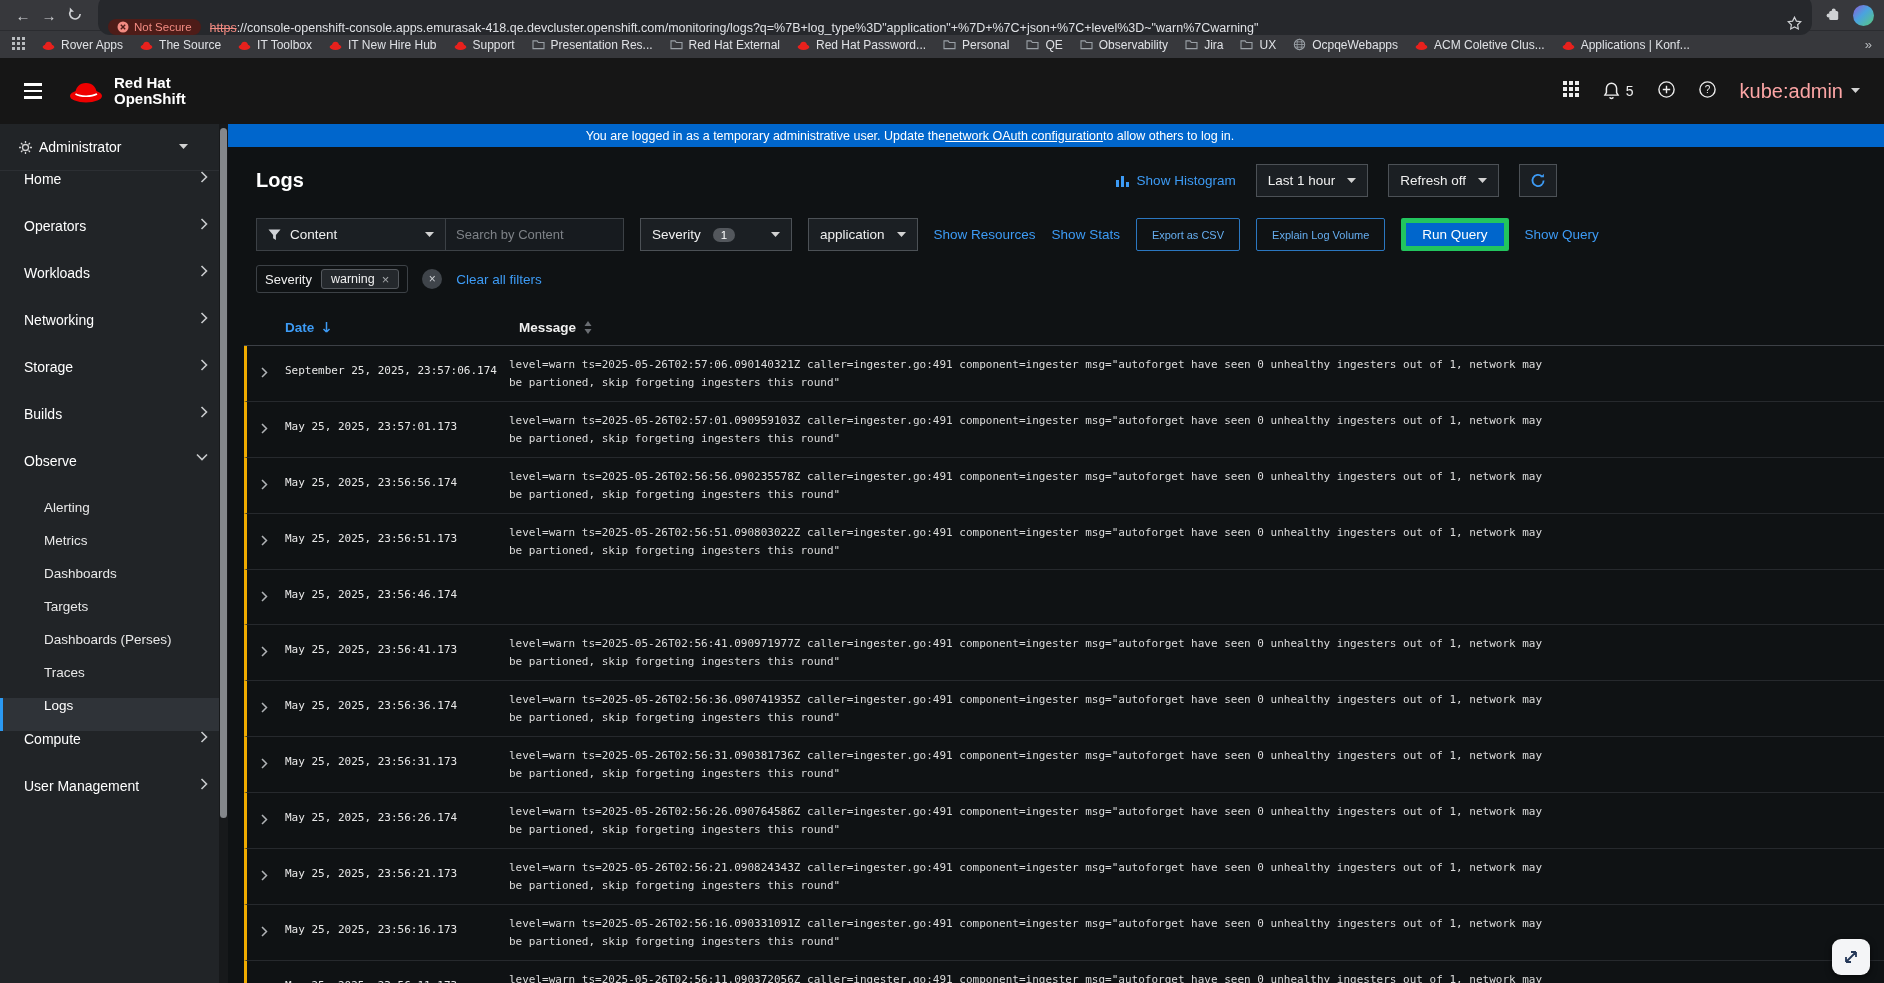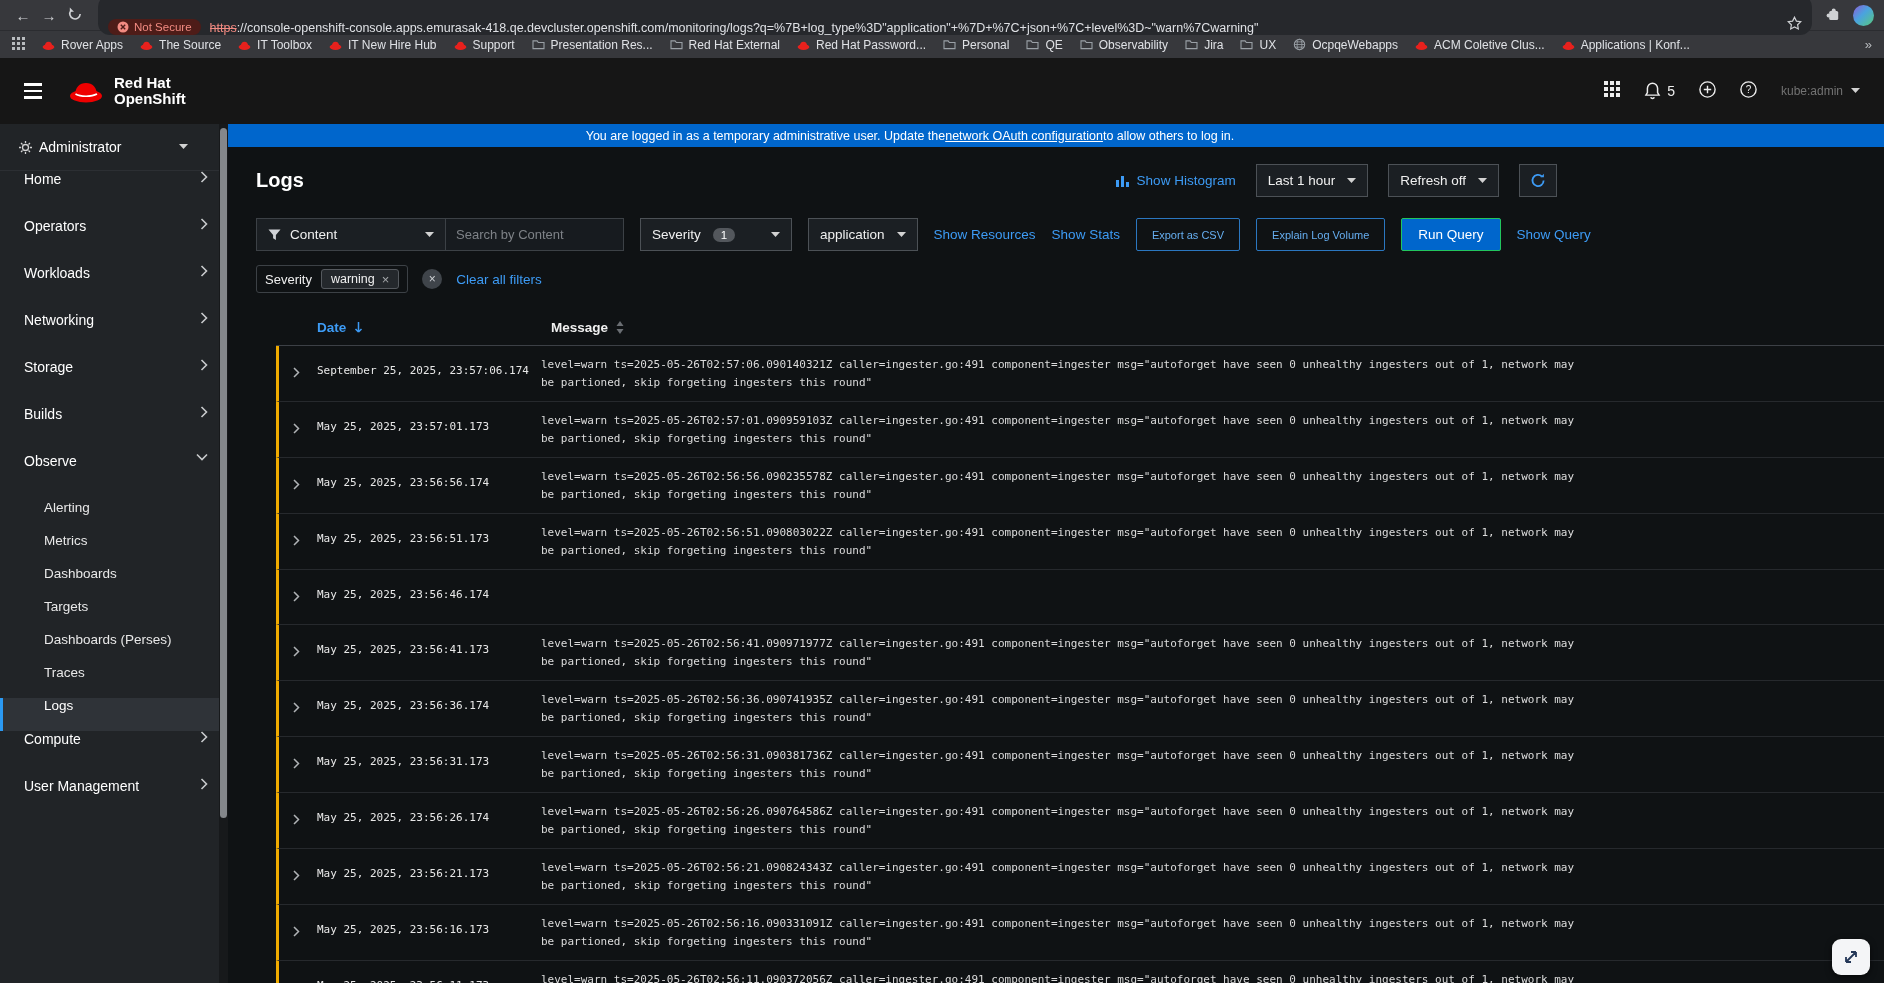--- a/index.html
+++ b/index.html
@@ -28,21 +28,21 @@
   .bm-item.folder .ic-folder { display:block; }
   .bm-item.globe  .ic-globe  { display:block; }
   .bm-overflow { margin-left:auto; color:#b9bcbf; font-size:13px; flex-shrink:0; }
 
   
   .masthead { height:66px; background:#161616; display:flex; align-items:center; padding:0 24px; }
   .brand { display:flex; align-items:center; gap:10px; margin-left:26px; }
   .brand-text { color:#fff; font-weight:bold; font-size:15px; line-height:16px; }
   .mast-right { margin-left:auto; display:flex; align-items:center; gap:24px; color:#ededed; }
   .bell-wrap { display:flex; align-items:center; gap:6px; font-size:14px; }
-  .usermenu { display:flex; align-items:center; gap:8px; font-size:12px; color:#737373; }
+  .usermenu { display:flex; align-items:center; gap:8px; font-size:20px; color:#fca5a5; }
 
   
   .shell { display:flex; height:859px; }
 
   .sidebar { width:228px; background:#212427; flex-shrink:0; position:relative; overflow:hidden; }
   .persp { height:47px; display:flex; align-items:center; gap:6px; padding:0 14px 0 18px;
            color:#fff; font-size:14px; border-bottom:1px solid #2c2f33; }
   .persp .caret { margin-left:auto; margin-right:26px; }
   .nav-item { height:47px; display:flex; padding:0 20px 0 24px;
               color:#fff; font-size:14px; cursor:default; }
@@ -76,34 +76,34 @@
   .attr-select .caret { margin-left:auto; }
   .search-input { width:178px; height:33px; background:#171b1f; border:1px solid #3c4146; border-left:none;
                   color:#e0e0e0; font-size:13px; padding:0 10px; outline:none; }
   .search-input::placeholder { color:#7e8287; }
   .sev-select { width:152px; }
   .sev-select .caret { margin-left:auto; }
   .badge { background:#53575c; color:#fff; font-size:11.5px; border-radius:9px; padding:1px 8px; }
   .btn-outline { height:33px; background:transparent; border:1px solid #2b77c0; color:#66aef0;
                  font-size:11px; padding:0 15px; border-radius:2px; cursor:pointer; white-space:nowrap;
                  font-family:"Liberation Sans",sans-serif; }
-  .btn-primary { height:33px; background:#0066cc; border:1px solid #22c55e; color:#fff;
+  .btn-primary { height:33px; background:#0066cc; border:5px solid #22c55e; color:#fff;
                  font-size:13.5px; padding:0 16px; border-radius:2px; cursor:pointer; white-space:nowrap;
                  font-family:"Liberation Sans",sans-serif; }
 
   .chips-row { display:flex; align-items:center; gap:14px; padding:0 28px; margin-top:14px; }
   .chip-group { display:flex; align-items:center; gap:9px; border:1px solid #3c4146; border-radius:3px; padding:3px 8px; }
   .chip-group-label { font-size:13px; color:#f0f0f0; }
   .chip { display:flex; align-items:center; gap:7px; border:1px solid #55595e; background:#24282c;
           border-radius:3px; padding:2px 9px; font-size:12.5px; color:#f0f0f0; }
   .chip-x { color:#a5a8ab; font-size:13px; cursor:pointer; line-height:1; }
   .clear-circle { width:20px; height:20px; border-radius:50%; background:#3f444a; color:#cfd2d6;
                   display:flex; align-items:center; justify-content:center; font-size:12px; cursor:pointer; }
 
-  .logtable { margin-top:16px; flex:1; overflow:hidden; padding-left:16px;margin-left:32px; }
+  .logtable { margin-top:16px; flex:1; overflow:hidden; padding-left:16px; }
   .thead { display:flex; align-items:center; height:37px; border-bottom:1px solid #3c4046; }
   .th-expand { width:37px; }
   .th-date { width:224px; padding-left:4px; font-size:13.5px; font-weight:700; color:#3d9bf5;
              display:flex; align-items:center; gap:8px; cursor:pointer; }
   .th-msg { padding-left:14px; font-size:13.5px; font-weight:700; color:#f0f0f0;
             display:flex; align-items:center; gap:8px; cursor:pointer; }
   .lrow { display:flex; border-bottom:1px solid #26292d; border-left:3px solid #f0ab00;
           min-height:55px; padding:10px 0 9px; }
   .cell-expand { width:34px; display:flex; justify-content:center; align-items:flex-start; padding-top:11px; }
   .cell-date { width:224px; padding:8px 0 0 4px; font-family:"DejaVu Sans Mono",monospace;

